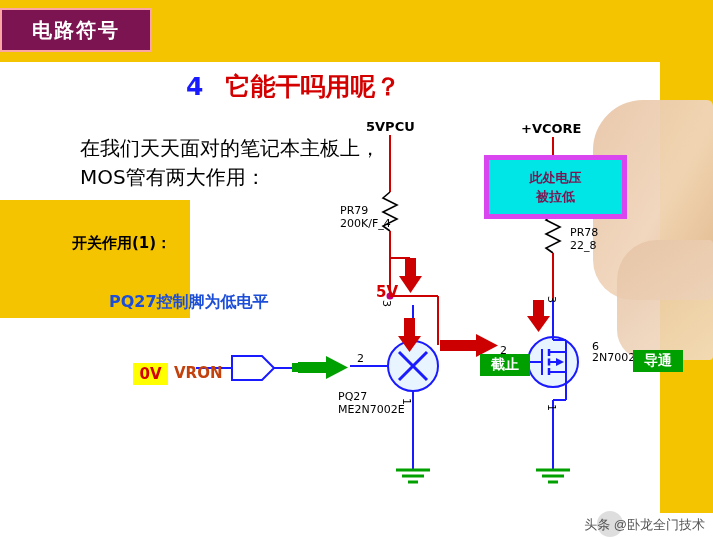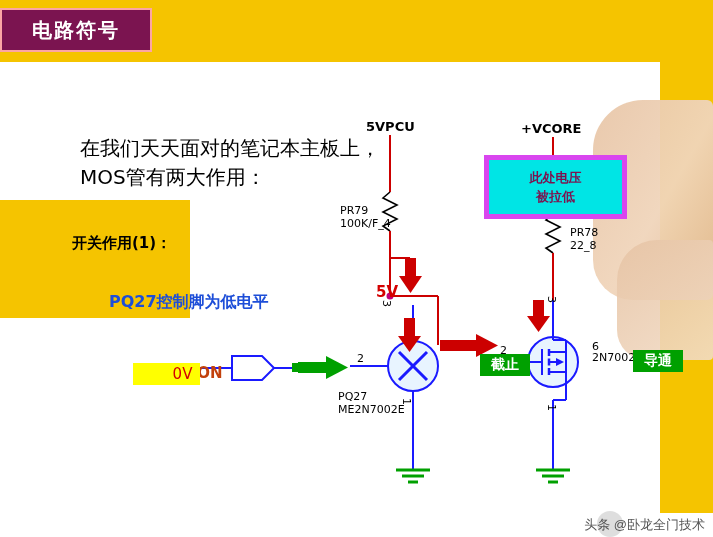--- a/index.html
+++ b/index.html
@@ -46,22 +46,22 @@
   .lbl-pq27{left:338px;top:390px;font-size:11px;color:#000;line-height:13px;}
   .lbl-2n7002e{left:592px;top:351px;font-size:11px;color:#000;line-height:13px;}
   .lbl-vron{left:174px;top:364px;font-size:15px;font-weight:bold;color:#c2410c;}
 
   .pin{position:absolute;font-size:11px;color:#000;font-family:"DejaVu Sans",sans-serif;}
   .pin-rot{writing-mode:vertical-rl;text-orientation:mixed;}
 
   .badge-5v{position:absolute;left:376px;top:283px;font-size:15px;font-weight:bold;color:#d40000;
      font-family:"DejaVu Sans",sans-serif;}
   .badge-0v{position:absolute;left:133px;top:363px;width:35px;height:22px;background:#ffff00;
-     display:flex;align-items:center;justify-content:center;font-size:15px;font-weight:normal;color:#d40000;
-     font-family:"DejaVu Sans",sans-serif;padding-left:32px;}
+     display:flex;align-items:center;justify-content:center;font-size:15px;font-weight:bold;color:#d40000;
+     font-family:"DejaVu Sans",sans-serif;}
 
   .cyan-note{position:absolute;left:484px;top:155px;width:133px;height:54px;background:#00e5e5;
      border:5px solid #d946ef;display:flex;flex-direction:column;align-items:center;justify-content:center;
      font-size:13px;font-weight:bold;color:#7b1450;line-height:19px;font-family:"DejaVu Sans",sans-serif;}
 
   .green-badge{position:absolute;background:#00a000;color:#ffffff;font-weight:bold;font-size:14px;
      display:flex;align-items:center;justify-content:center;font-family:"DejaVu Sans",sans-serif;margin-left:47px;}
   .badge-jiezhi{left:433px;top:354px;width:50px;height:22px;}
   .badge-daotong{left:586px;top:350px;width:50px;height:22px;}
 
@@ -92,20 +92,23 @@
   <div class="white-notch2"></div>
   <div class="bg-white-bottom"></div>
 
   <div class="hand"></div>
   <div class="hand2"></div>
 
   <div class="title-badge">
     <span>电路符号</span>
   </div>
 
+  <div class="headline">
+    <span class="num">4</span><span class="txt">它能干吗用呢？</span>
+  </div>
 
   <div class="para">
     <div>在我们天天面对的笔记本主板上，</div>
     <div>MOS管有两大作用：</div>
   </div>
 
   <div class="sub1">开关作用(1)：</div>
   <div class="sub2">PQ27控制脚为低电平</div>
 
   <svg class="sch" viewBox="0 0 713 537">
@@ -195,21 +198,21 @@
 
     <rect x="533" y="300" width="11" height="18" fill="#cc0000"></rect>
     <path d="M527,316 L550,316 L538.5,332 Z" fill="#cc0000"></path>
   </svg>
 
   <div class="lbl lbl-5vpcu">5VPCU</div>
   <div class="lbl lbl-vcore">+VCORE</div>
 
   <div class="lbl lbl-pr79">
     <div>PR79</div>
-    <div>100K/F_4</div>
+    <div>200K/F_4</div>
   </div>
 
   <div class="lbl lbl-pr78">
     <div>PR78</div>
     <div>22_8</div>
   </div>
 
   <div class="lbl lbl-pq27">
     <div>PQ27</div>
     <div>ME2N7002E</div>

